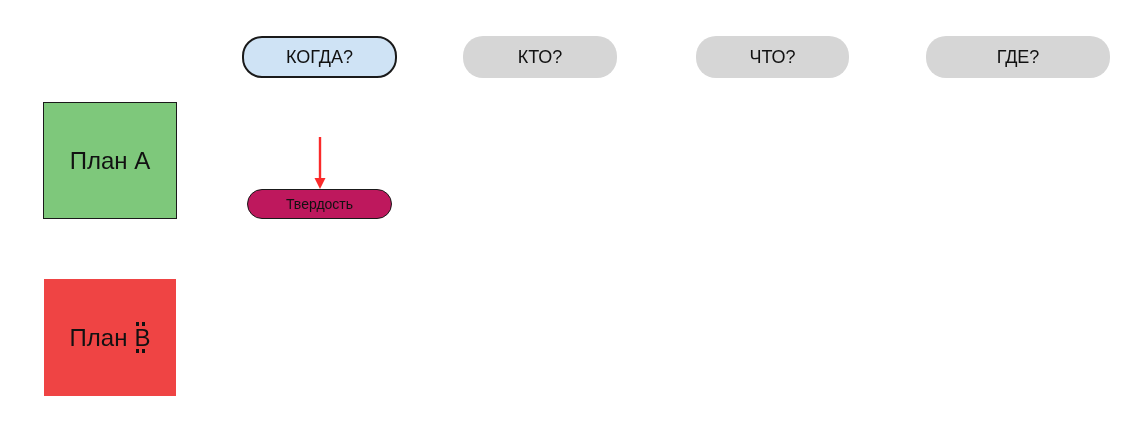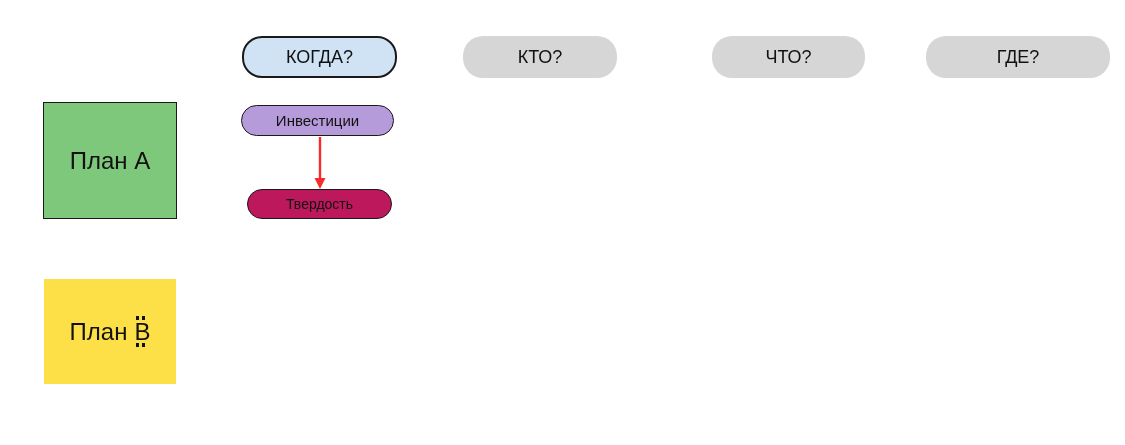--- a/index.html
+++ b/index.html
@@ -26,29 +26,29 @@
     white-space: nowrap;
   }
   
   .plan-a {
     left: 43px; top: 102px; width: 134px; height: 117px;
     background: #7ec87b;
     border: 1.5px solid #1a1a1a;
     font-size: 24px;
   }
   .plan-b {
-    left: 44px; top: 279px; width: 132px; height: 105px;
-    background: #fde047;
+    left: 44px; top: 279px; width: 132px; height: 117px;
+    background: #ef4444;
     font-size: 24px;
   }
   
   .hdr { top: 36px; height: 42px; background: #d6d6d6; font-size: 18px; border-radius: 20px; }
   .hdr-kogda { left: 242px; width: 155px; background: #cfe3f5; border: 2px solid #1a1a1a; }
   .hdr-kto  { left: 463px; width: 154px; }
-  .hdr-chto { left: 696px; width: 153px; margin-left: 16px; }
+  .hdr-chto { left: 696px; width: 153px; }
   .hdr-gde  { left: 926px; width: 184px; }
   
   .pill {
     border: 1.5px solid #1a1a1a;
     border-radius: 16px;
     font-size: 14px;
   }
   .pill-invest   { left: 241px; top: 105px; width: 153px; height: 31px; background: #b59bd9; font-size: 15px; }
   .pill-tverdost { left: 247px; top: 189px; width: 145px; height: 30px; background: #be185d; }
   
@@ -97,23 +97,20 @@
   <div class="hdr hdr-kto">
     <span>КТО?</span>
   </div>
   <div class="hdr hdr-chto">
     <span>ЧТО?</span>
   </div>
   <div class="hdr hdr-gde">
     <span>ГДЕ?</span>
   </div>
 
-  <div class="pill pill-invest">
-    <span>Инвестиции</span>
-  </div>
 
   <svg class="arrow" viewBox="0 0 16 52" xmlns="http://www.w3.org/2000/svg">
     <line x1="8" y1="0" x2="8" y2="42" stroke="#fa2a2a" stroke-width="2.4"></line>
     <polygon points="2.5,41 13.5,41 8,52" fill="#fa2a2a"></polygon>
   </svg>
 
   <div class="pill pill-tverdost">
     <span>Твердость</span>
   </div>
 

